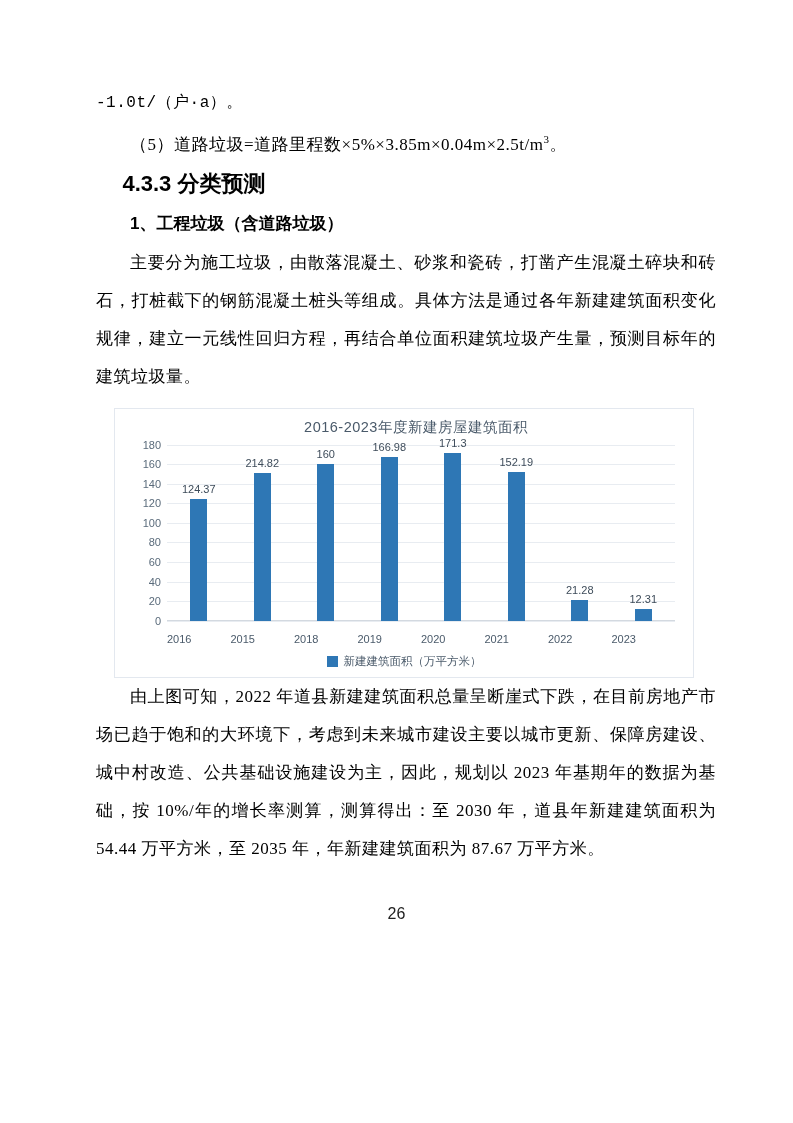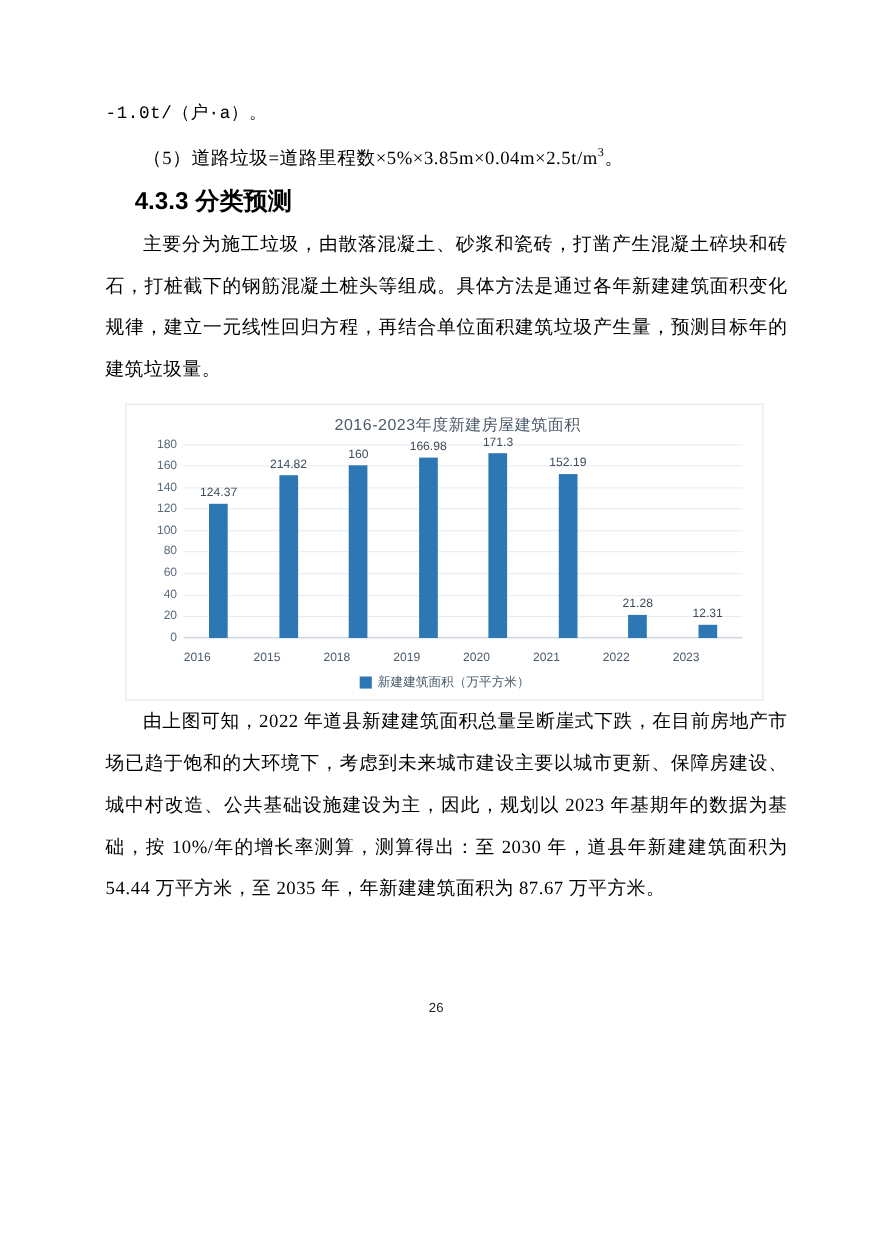--- a/index.html
+++ b/index.html
@@ -182,38 +182,39 @@
     font-size: 13.5px;
     color: #111;
     line-height: 26px;
   }
   .pagenum {
     position: absolute;
     left: 0;
     right: 0;
     bottom: 42px;
     text-align: center;
-    font-size: 12px;
+    font-size: 16px;
     color: #222;
     font-family: "Liberation Sans", sans-serif;
   }
 </style>
 </head>
 <body>
 
 <div class="page">
 
   <div class="content">
 
     <div class="mono-line">-1.0t/（户·a）。</div>
 
     <p class="para indent"><span>（5）道路垃圾=道路里程数×5%×3.85m×0.04m×2.5t/m</span><span class="sup">3</span><span>。</span></p>
 
     <p class="heading">4.3.3 分类预测</p>
 
+    <p class="heading2">1、工程垃圾（含道路垃圾）</p>
 
     <p class="para indent">主要分为施工垃圾，由散落混凝土、砂浆和瓷砖，打凿产生混凝土碎块和砖石，打桩截下的钢筋混凝土桩头等组成。具体方法是通过各年新建建筑面积变化规律，建立一元线性回归方程，再结合单位面积建筑垃圾产生量，预测目标年的建筑垃圾量。</p>
 
     <div class="chart-box">
       <div class="chart-title">2016-2023年度新建房屋建筑面积</div>
 
       <div class="plot">
         <div id="gridlines">
             <div class="gridline" style="top: 0%;">
               <span class="ytick">180</span>

